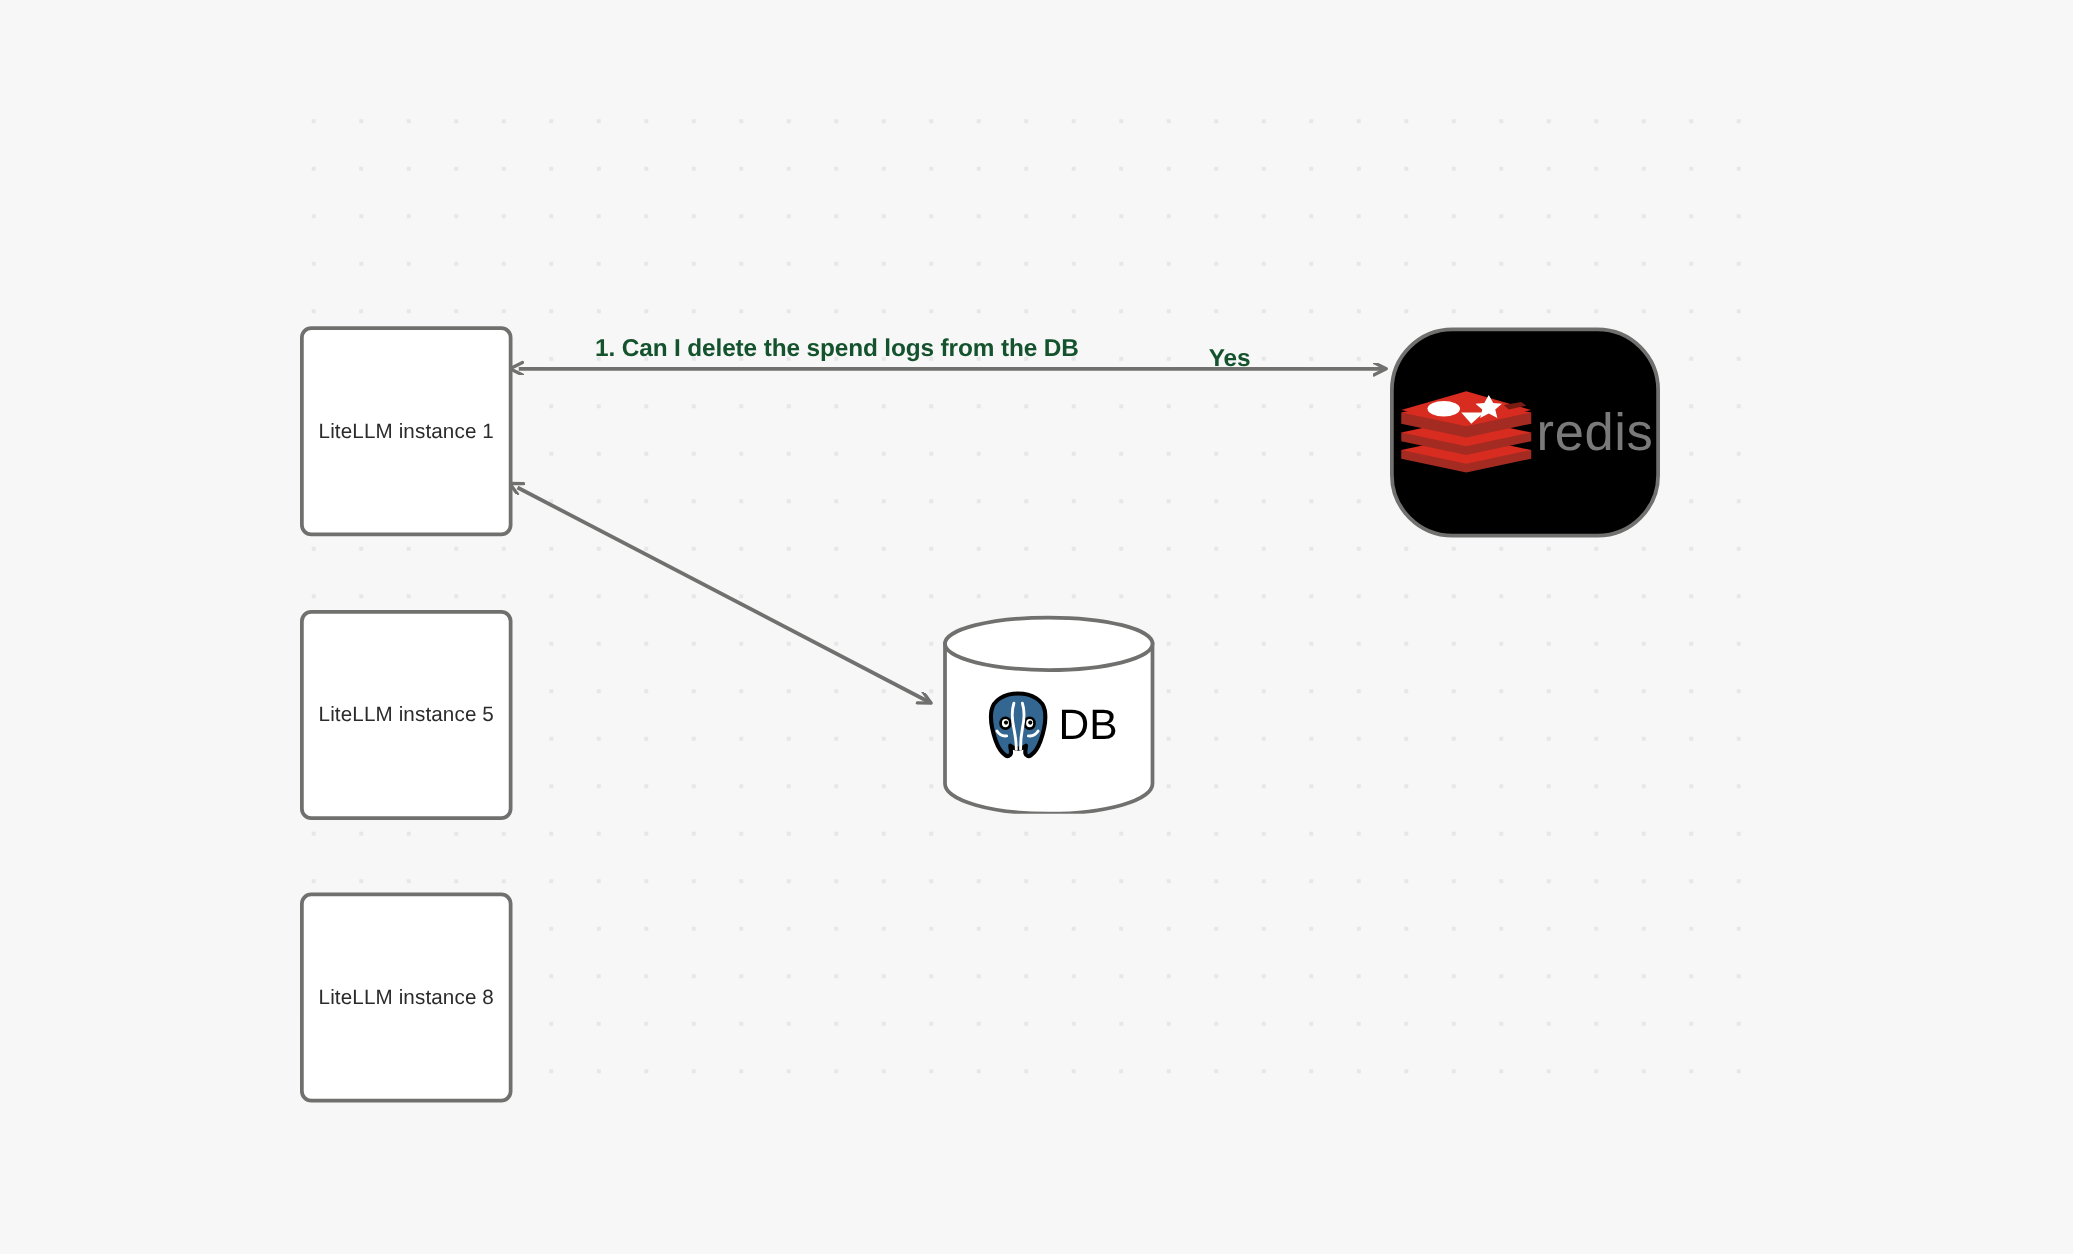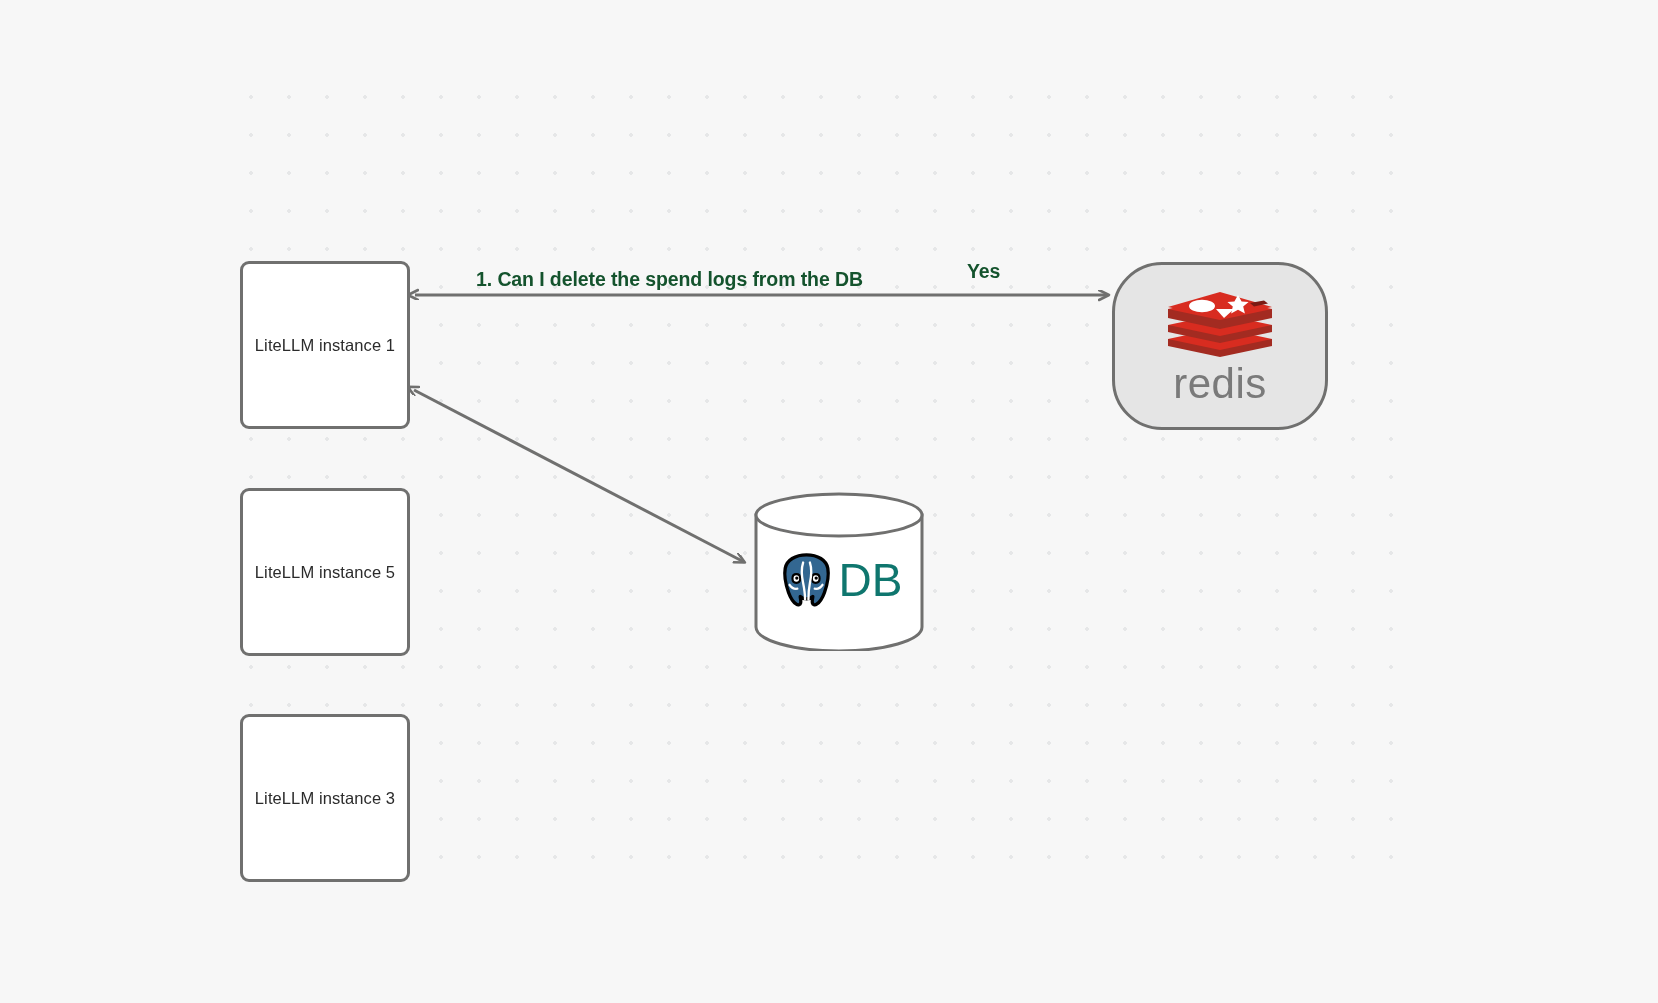--- a/index.html
+++ b/index.html
@@ -49,25 +49,25 @@
   #inst3 { left: 240px; top: 714px; width: 170px; height: 168px; }
 
   
   #redis-node {
     position: absolute;
     left: 1112px;
     top: 262px;
     width: 216px;
     height: 168px;
     box-sizing: border-box;
-    background: #e5e5e5;
+    background: #000000;
     border: 3px solid #70706f;
     border-radius: 50px;
     display: flex;
-    flex-direction: column;
+    flex-direction: row;
     align-items: center;
     justify-content: center;
   }
   
   #db-node {
     position: absolute;
     left: 753px;
     top: 491px;
     width: 172px;
     height: 160px;
@@ -84,21 +84,21 @@
   .edge-label {
     position: absolute;
     font-family: "Liberation Sans", sans-serif;
     font-weight: bold;
     font-size: 19.5px;
     color: #14532d;
     white-space: nowrap;
     letter-spacing: -0.1px;
   }
   #label-1 { left: 476px; top: 268px; }
-  #label-1b { left: 967px; top: 260px; }
+  #label-1b { left: 967px; top: 276px; }
   #label-2 { left: 553px; top: 435px; }
 </style>
 </head>
 <body>
 
 <div id="canvas">
 
   <div id="dot-grid"></div>
 
   <svg class="edge-layer" viewBox="0 0 1658 1003">
@@ -123,21 +123,21 @@
 
   <div class="node-box" id="inst1">
     <span class="node-label">LiteLLM instance 1</span>
   </div>
 
   <div class="node-box" id="inst2">
     <span class="node-label">LiteLLM instance 5</span>
   </div>
 
   <div class="node-box" id="inst3">
-    <span class="node-label">LiteLLM instance 3</span>
+    <span class="node-label">LiteLLM instance 8</span>
   </div>
 
   <div id="redis-node">
     <svg width="112" height="74" viewBox="0 0 112 74" style="margin-bottom:2px;">
 
       <path d="M4,52 L4,59 L56,70 L108,59 L108,52 Z" fill="#a32b21"></path>
       <path d="M4,52 L56,63 L108,52 L56,41 Z" fill="#d82c20"></path>
 
       <path d="M4,38 L4,45 L56,56 L108,45 L108,38 Z" fill="#a32b21"></path>
       <path d="M4,38 L56,49 L108,38 L56,27 Z" fill="#d82c20"></path>
@@ -174,17 +174,17 @@
           <circle cx="21.5" cy="30" r="1.7"></circle>
           <circle cx="41.5" cy="30" r="1.7"></circle>
         </g>
         <g fill="none" stroke="#ffffff" stroke-width="2.4" stroke-linecap="round">
           <path d="M28,14 C26,20 26.5,28 28,35 C29,40 30,45 30,52"></path>
           <path d="M35,14 C37,20 36.5,28 35,35 C34,40 33.5,45 33.5,52"></path>
           <path d="M14,37 C16,40 19,41.5 22,41"></path>
           <path d="M48,37 C46,40 43,41.5 40,41"></path>
         </g>
       </svg>
-      <span style="font-family:'Liberation Sans',sans-serif;font-size:46px;color:#0f766e;line-height:1;margin-left:1px;">DB</span>
+      <span style="font-family:'Liberation Sans',sans-serif;font-size:34px;color:#000000;line-height:1;margin-left:1px;">DB</span>
     </div>
   </div>
 
 </div>
 
 </body></html>

